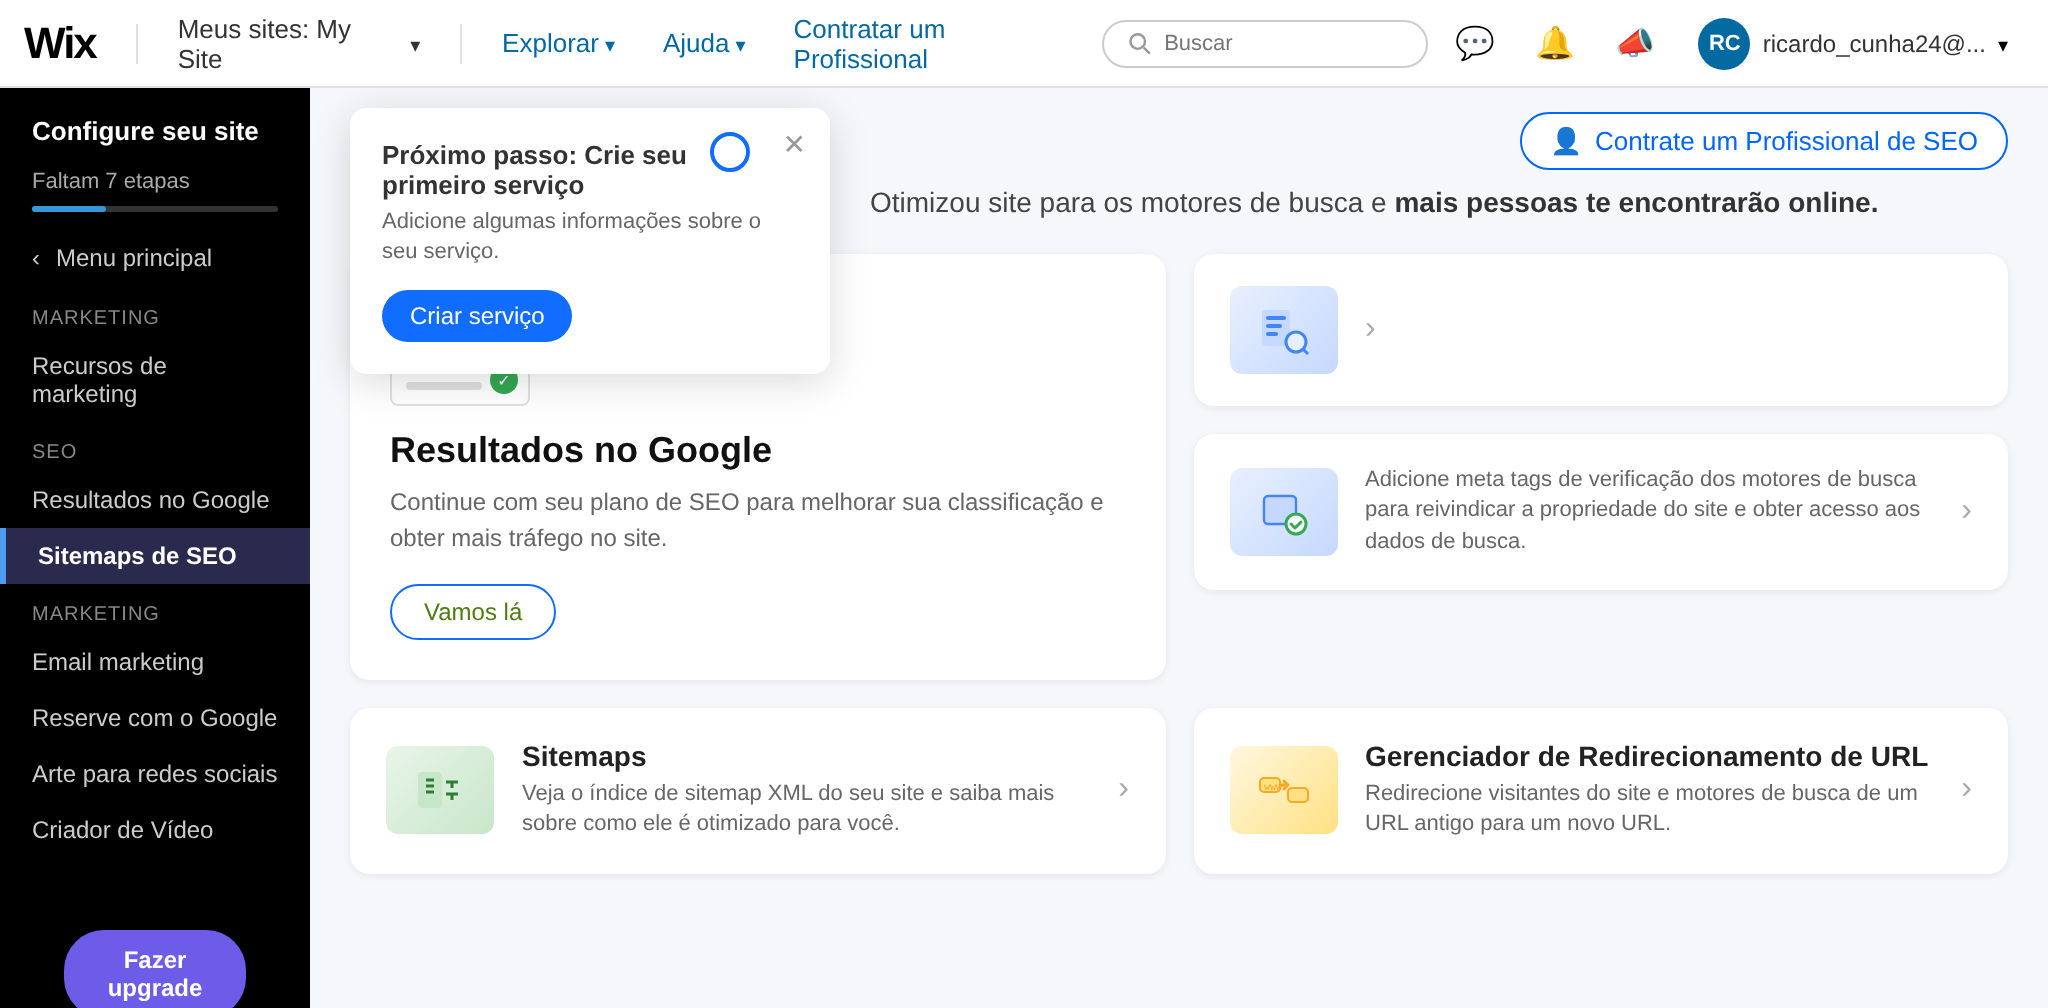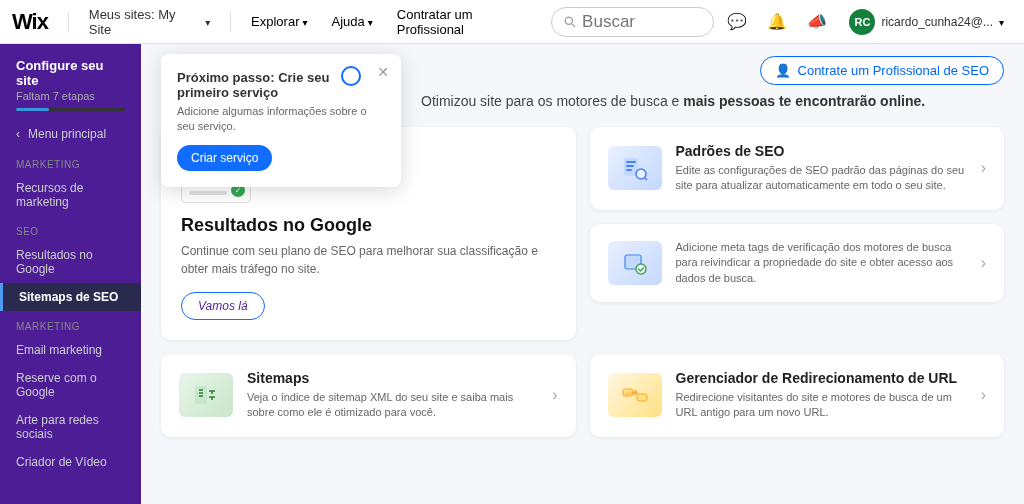--- a/index.html
+++ b/index.html
@@ -10,49 +10,49 @@
       display: flex; align-items: center; background: #fff; border-bottom: 1px solid #e0e0e0;
       height: 44px; padding: 0 12px; gap: 8px; flex-shrink: 0; z-index: 100;
     }
     .wix-logo { font-weight: 900; font-size: 22px; color: #000; letter-spacing: -1px; margin-right: 8px; }
     .my-site-btn {
       display: flex; align-items: center; gap: 19px; font-size: 13px; color: #333; cursor: pointer;
       padding: 4px 8px; border-radius: 4px;
     }
     .nav-divider { width: 1px; height: 20px; background: #e0e0e0; margin: 0 4px; }
     .nav-link {
-      display: flex; align-items: center; gap: 3px; font-size: 13px; color: #000000;
+      display: flex; align-items: center; gap: 3px; font-size: 13px; color: #0369a1;
       cursor: pointer; padding: 4px 8px; border-radius: 4px;
     }
     .nav-spacer { flex: 1; }
     .search-bar {
       display: flex; align-items: center; border: 1px solid #ccc; border-radius: 20px;
       padding: 4px 12px; gap: 6px; width: 180px; background: #fff;
     }
-    .search-bar input { border: none; outline: none; font-size: 17px; color: #666; width: 100%; background: transparent; }
+    .search-bar input { border: none; outline: none; font-size: 11px; color: #666; width: 100%; background: transparent; }
     .icon-btn { cursor: pointer; color: #555; padding: 4px 6px; border-radius: 4px; font-size: 16px; }
     .user-btn { display: flex; align-items: center; gap: 6px; cursor: pointer; padding: 4px 8px; border-radius: 4px; }
-    .user-avatar { width: 26px; height: 26px; border-radius: 50%; background: #15803d; display: flex; align-items: center; justify-content: center; color: #fff; font-size: 11px; font-weight: bold; }
+    .user-avatar { width: 26px; height: 26px; border-radius: 50%; background: #0369a1; display: flex; align-items: center; justify-content: center; color: #fff; font-size: 11px; font-weight: bold; }
     .user-email { font-size: 12px; color: #333; }
     .hire-pro-btn {
       display: flex; align-items: center; gap: 6px; background: #fff; border: 1.5px solid #0066ff;
       color: #0066ff; padding: 6px 14px; border-radius: 20px; cursor: pointer; font-size: 13px; font-weight: 500; white-space: nowrap;
     }
 
     
     .main-layout { display: flex; flex: 1; overflow: hidden; }
 
     
     .sidebar {
-      width: 141px; background: #4c1d95; color: #ccc; display: flex; flex-direction: column;
+      width: 155px; background: #000000; color: #ccc; display: flex; flex-direction: column;
       padding: 0; flex-shrink: 0; overflow-y: auto;
     }
     .sidebar-header { padding: 14px 16px 4px; }
     .sidebar-title { color: #fff; font-size: 13px; font-weight: 600; }
-    .sidebar-subtitle { color: #aaa; font-size: 11px; margin-top: 2px; }
+    .sidebar-subtitle { color: #aaa; font-size: 11px; margin-top: 12px; }
     .sidebar-progress { height: 3px; background: #333; border-radius: 2px; margin: 6px 0 4px; }
     .sidebar-progress-fill { height: 100%; width: 30%; background: #3498db; border-radius: 2px; }
     .sidebar-menu-item {
       display: flex; align-items: center; gap: 8px; padding: 8px 16px;
       color: #ccc; cursor: pointer; font-size: 12px;
     }
     .sidebar-section-label { padding: 10px 16px 4px; font-size: 10px; color: #888; text-transform: uppercase; letter-spacing: 0.5px; }
     .sidebar-item {
       display: flex; align-items: center; padding: 7px 16px; color: #ccc;
       cursor: pointer; font-size: 12px; border-radius: 0;
@@ -94,22 +94,22 @@
     .card {
       background: #fff; border-radius: 10px; padding: 20px;
       box-shadow: 0 1px 4px rgba(0,0,0,0.07); cursor: pointer;
       transition: box-shadow 0.2s;
     }
 
     .card-icon-area { margin-bottom: 12px; }
     .card-title { font-size: 18px; font-weight: 700; color: #111; margin-bottom: 6px; }
     .card-desc { font-size: 12px; color: #666; line-height: 1.5; margin-bottom: 14px; }
     .card-btn {
-      border: 1.5px solid #116dff; color: #4c1d95; background: #fff;
-      border-radius: 20px; padding: 6px 16px; font-size: 12px; cursor: pointer; font-style: italic;
+      border: 1.5px solid #116dff; color: #4d7c0f; background: #fff;
+      border-radius: 20px; padding: 6px 16px; font-size: 12px; cursor: pointer;
     }
 
     
     .small-card { display: flex; align-items: center; gap: 14px; padding: 16px 18px; }
     .small-card-content { flex: 1; }
     .small-card-title { font-size: 14px; font-weight: 600; color: #222; margin-bottom: 4px; }
     .small-card-desc { font-size: 11px; color: #666; line-height: 1.4; }
     .small-card-arrow { color: #aaa; font-size: 16px; flex-shrink: 0; }
 
     
@@ -268,24 +268,20 @@
         <div class="card small-card">
           <div class="illus-seo">
             <svg width="28" height="28" viewBox="0 0 28 28" fill="none">
               <rect x="3" y="4" width="14" height="18" rx="2" fill="#c5d8ff"></rect>
               <rect x="5" y="7" width="10" height="2" rx="1" fill="#4285F4"></rect>
               <rect x="5" y="11" width="8" height="2" rx="1" fill="#4285F4"></rect>
               <rect x="5" y="15" width="6" height="2" rx="1" fill="#4285F4"></rect>
               <circle cx="20" cy="20" r="5" fill="#e8f0fe" stroke="#4285F4" stroke-width="1.5"></circle>
               <line x1="23.5" y1="23.5" x2="26" y2="26" stroke="#4285F4" stroke-width="1.5"></line>
             </svg>
-          </div>
-          <div class="small-card-content">
-            <div class="small-card-title">Padrões de SEO</div>
-            <div class="small-card-desc">Edite as configurações de SEO padrão das páginas do seu site para atualizar automaticamente em todo o seu site.</div>
           </div>
           <span class="small-card-arrow chevron"></span>
         </div>
 
         <div class="card small-card">
           <div class="illus-verify">
             <svg width="28" height="28" viewBox="0 0 28 28" fill="none">
               <rect x="4" y="6" width="16" height="14" rx="2" fill="#c5d8ff" stroke="#4285F4" stroke-width="1.2"></rect>
               <circle cx="20" cy="20" r="5" fill="#fff" stroke="#34A853" stroke-width="1.5"></circle>
               <path d="M17.5 20l2 2 3-3" stroke="#34A853" stroke-width="1.5" stroke-linecap="round" stroke-linejoin="round"></path>

